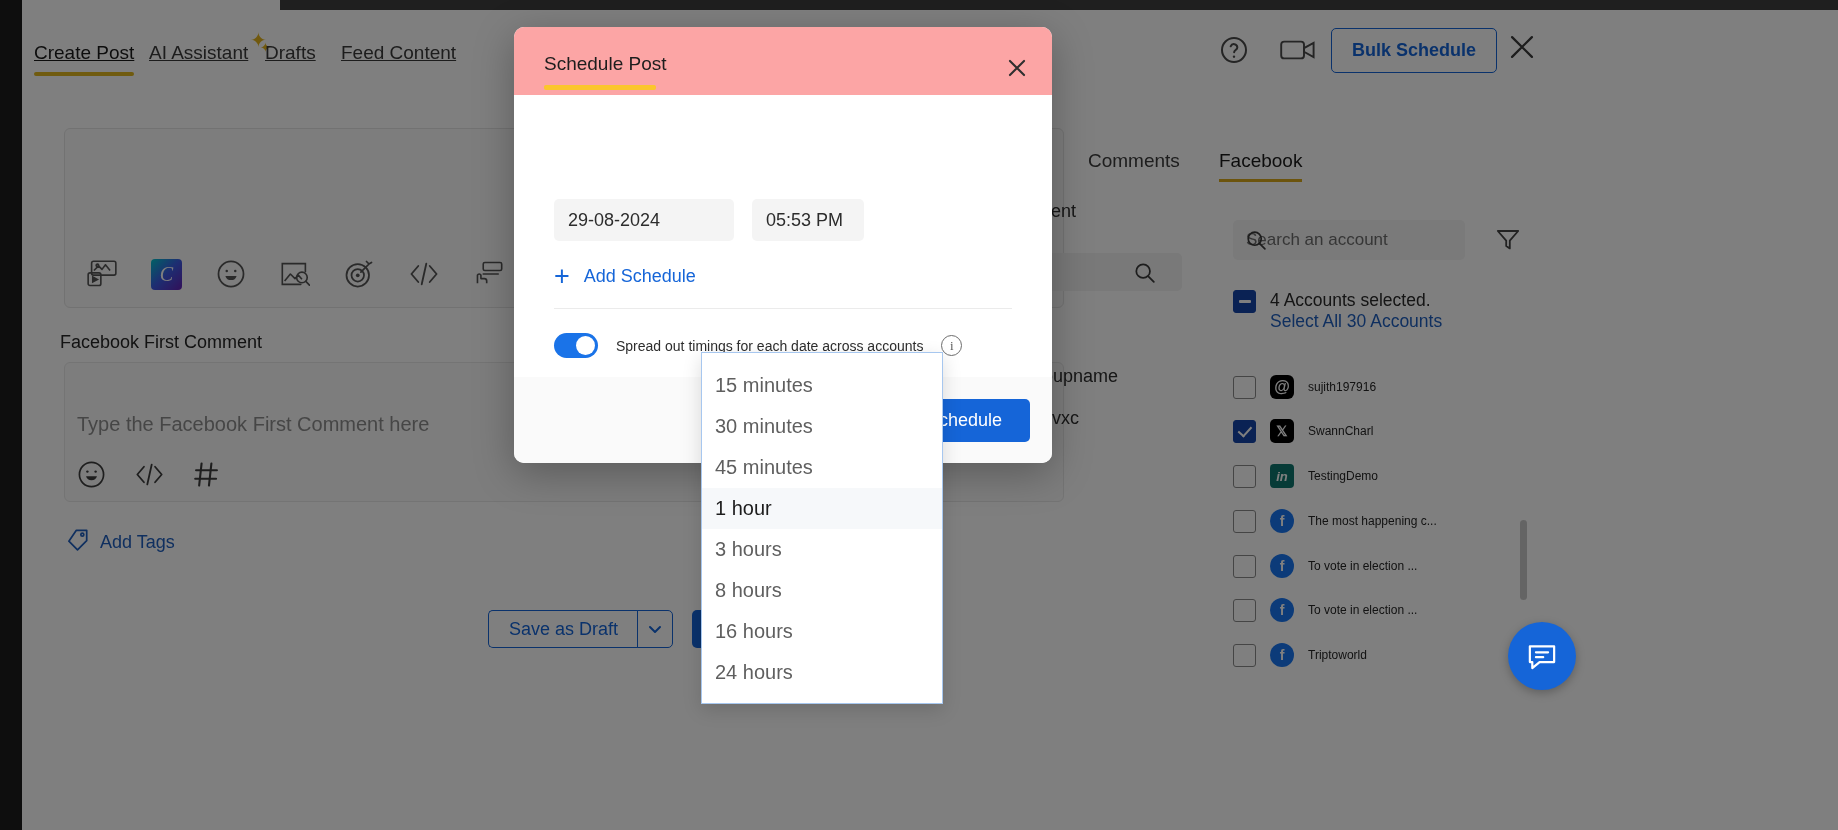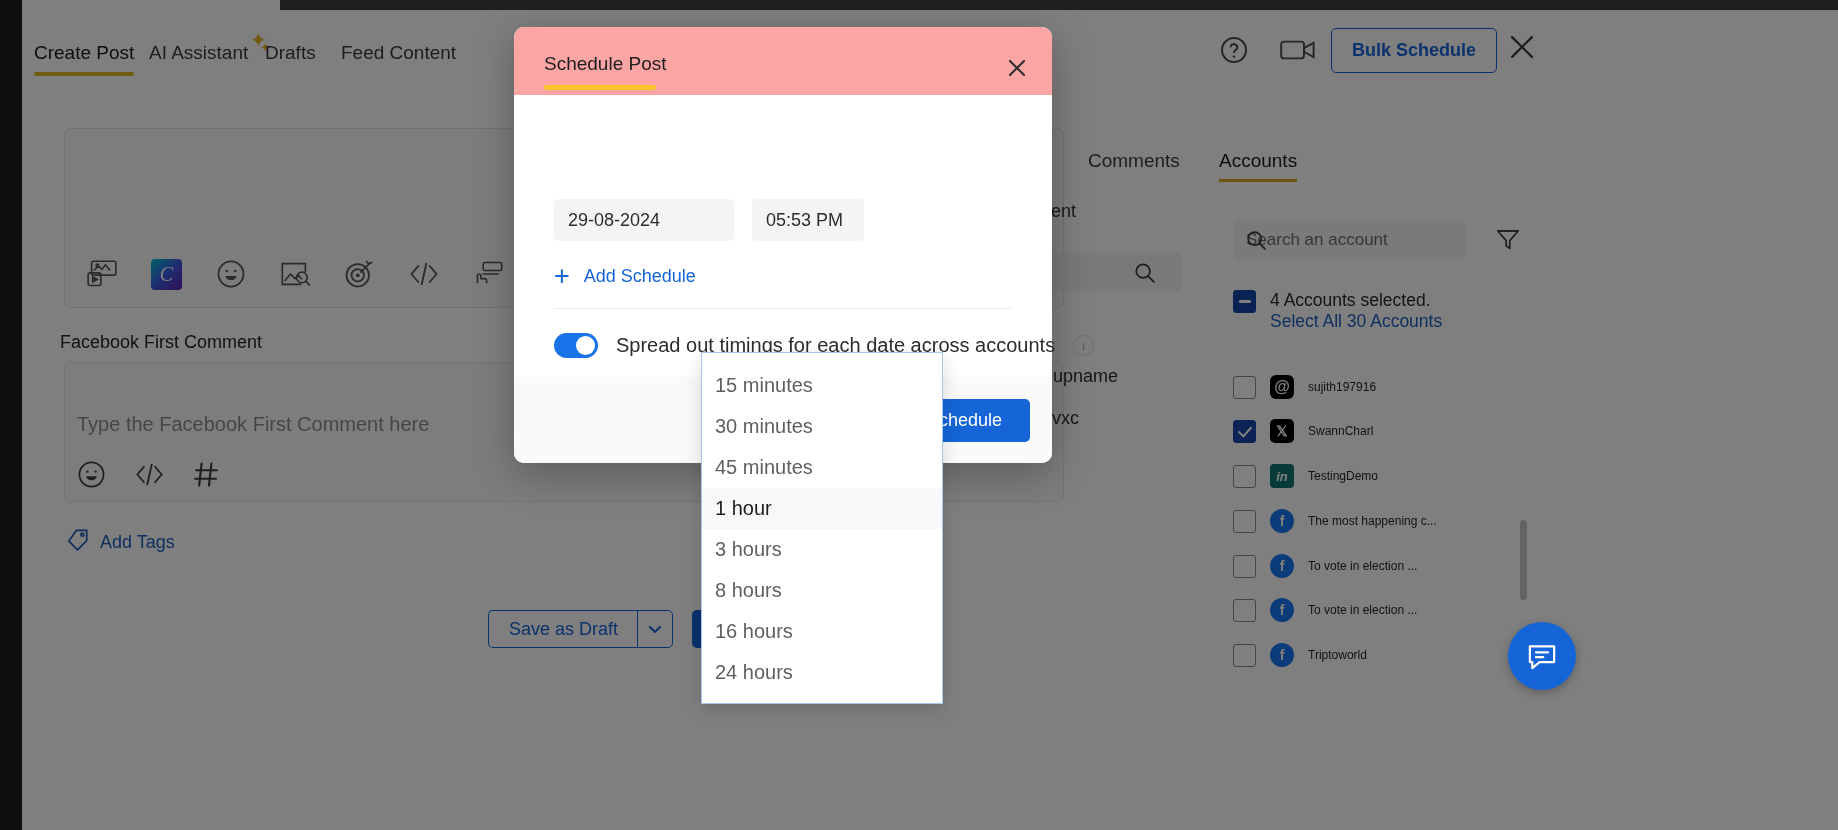--- a/index.html
+++ b/index.html
@@ -39,20 +39,21 @@
   }
 
   
   .tabbar {
     position: absolute; left: 0; top: 22px; right: 0; height: 56px;
   }
   .tab {
     position: absolute; top: 10px;
     font-size: 19px; color: #3b3b3b; white-space: nowrap;
     padding-bottom: 12px;
+    text-decoration: underline;
   }
   .tab.active { color: #1a1a1a; }
   .tab.active::after {
     content: ""; position: absolute; left: 0; right: 0; bottom: 0;
     height: 4px; background: #e0b61e; border-radius: 2px;
   }
   .sparkle {
     position: absolute; font-size: 20px; color: #e2b31c;
   }
 
@@ -246,21 +247,21 @@
     display: flex; align-items: center; gap: 18px;
   }
   .toggle {
     width: 44px; height: 25px; border-radius: 13px; background: #1a73e8;
     position: relative; flex: none;
   }
   .toggle::after {
     content: ""; position: absolute; right: 3px; top: 3px;
     width: 19px; height: 19px; border-radius: 50%; background: #fff;
   }
-  .toggle-lbl { font-size: 20px; color: #2d2d2d; white-space: nowrap; }
+  .toggle-lbl { font-size: 14px; color: #2d2d2d; white-space: nowrap; }
   .info-ic {
     width: 21px; height: 21px; border: 1.6px solid #6d6d6d; border-radius: 50%;
     color: #5a5a5a; font-size: 13px; font-family: "Liberation Serif", serif;
     display: flex; align-items: center; justify-content: center; flex: none;
   }
 
   .stagger-lbl {
     position: absolute; left: 40px; top: 294px;
     font-size: 18px; color: #2d2d2d;
   }
@@ -437,21 +438,21 @@
       <span>
         <svg width="21" height="21" viewBox="0 0 20 20" fill="none" stroke="#fff" stroke-width="1.5">
           <rect x="1.5" y="3" width="17" height="15" rx="2"></rect>
           <path d="M1.5 7.5 H18.5 M6 1.5 V4.5 M14 1.5 V4.5" stroke-linecap="round"></path>
         </svg>
       </span>
     </div>
 
     <div class="mid-tab" style="left:1016px;">w</div>
     <div class="mid-tab" style="left:1066px;">Comments</div>
-    <div class="mid-tab active" style="left:1197px;">Accounts</div>
+    <div class="mid-tab active" style="left:1197px;">Facebook</div>
 
     <div class="mid-txt" style="left:1021px; top:191px;">lient</div>
     <div class="grp-search">
       <span class="mid-txt" style="left:14px; top:9px;">oup</span>
       <span style="position:absolute; left:212px; top:9px;">
         <svg width="22" height="22" viewBox="0 0 20 20" fill="none" stroke="#3a3a3a" stroke-width="1.6" stroke-linecap="round">
           <circle cx="8.3" cy="8.3" r="6.2"></circle>
             <path d="M13 13 L18 18"></path>
         </svg>
       </span>

